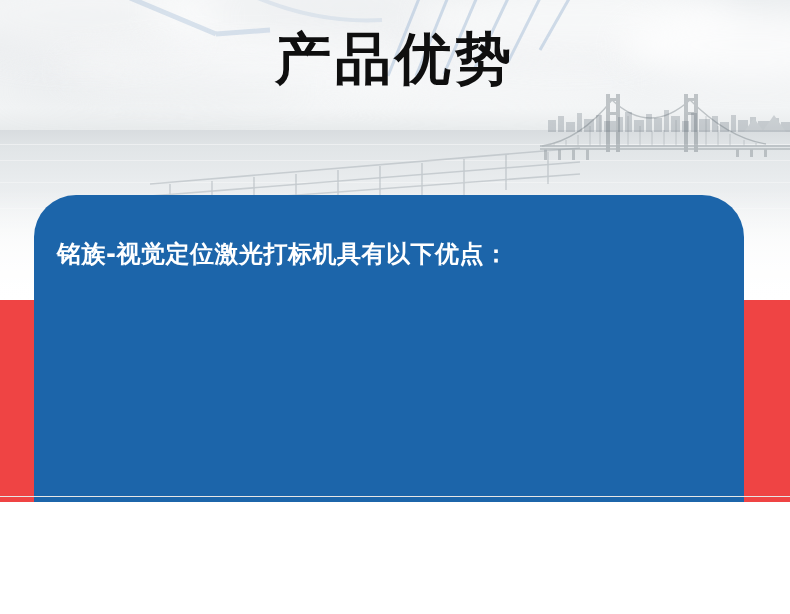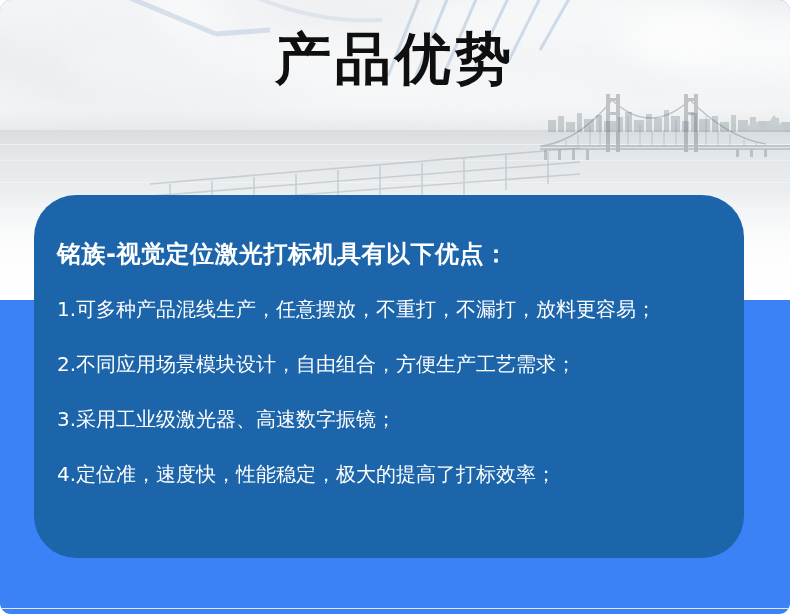--- a/index.html
+++ b/index.html
@@ -11,24 +11,23 @@
     width: 790px;
     height: 614px;
     overflow: hidden;
     background: #ffffff;
     font-family: "Liberation Sans", "DejaVu Sans", sans-serif;
   }
 
   .page {
     position: relative;
     width: 790px;
-    height: 614px;
-    background: #3b82f6;
+    height: 502px;
+    background: #ef4444;
     overflow: hidden;
-    border-radius: 11px;
   }
 
   
   .hero {
     position: absolute;
     left: 0;
     top: 0;
     width: 790px;
     height: 300px;
     overflow: hidden;
@@ -391,22 +390,16 @@
     <div class="hero-fade"></div>
   </div>
 
   <div class="banner-title">产品优势</div>
 
 
   <div class="panel">
 
     <div class="panel-heading">铭族-视觉定位激光打标机具有以下优点：</div>
 
-    <div class="panel-list">
-      <div class="panel-item">1.可多种产品混线生产，任意摆放，不重打，不漏打，放料更容易；</div>
-      <div class="panel-item">2.不同应用场景模块设计，自由组合，方便生产工艺需求；</div>
-      <div class="panel-item">3.采用工业级激光器、高速数字振镜；</div>
-      <div class="panel-item">4.定位准，速度快，性能稳定，极大的提高了打标效率；</div>
-    </div>
   </div>
 
   <div class="bottom-rule"></div>
 </div>
 
 </body></html>

